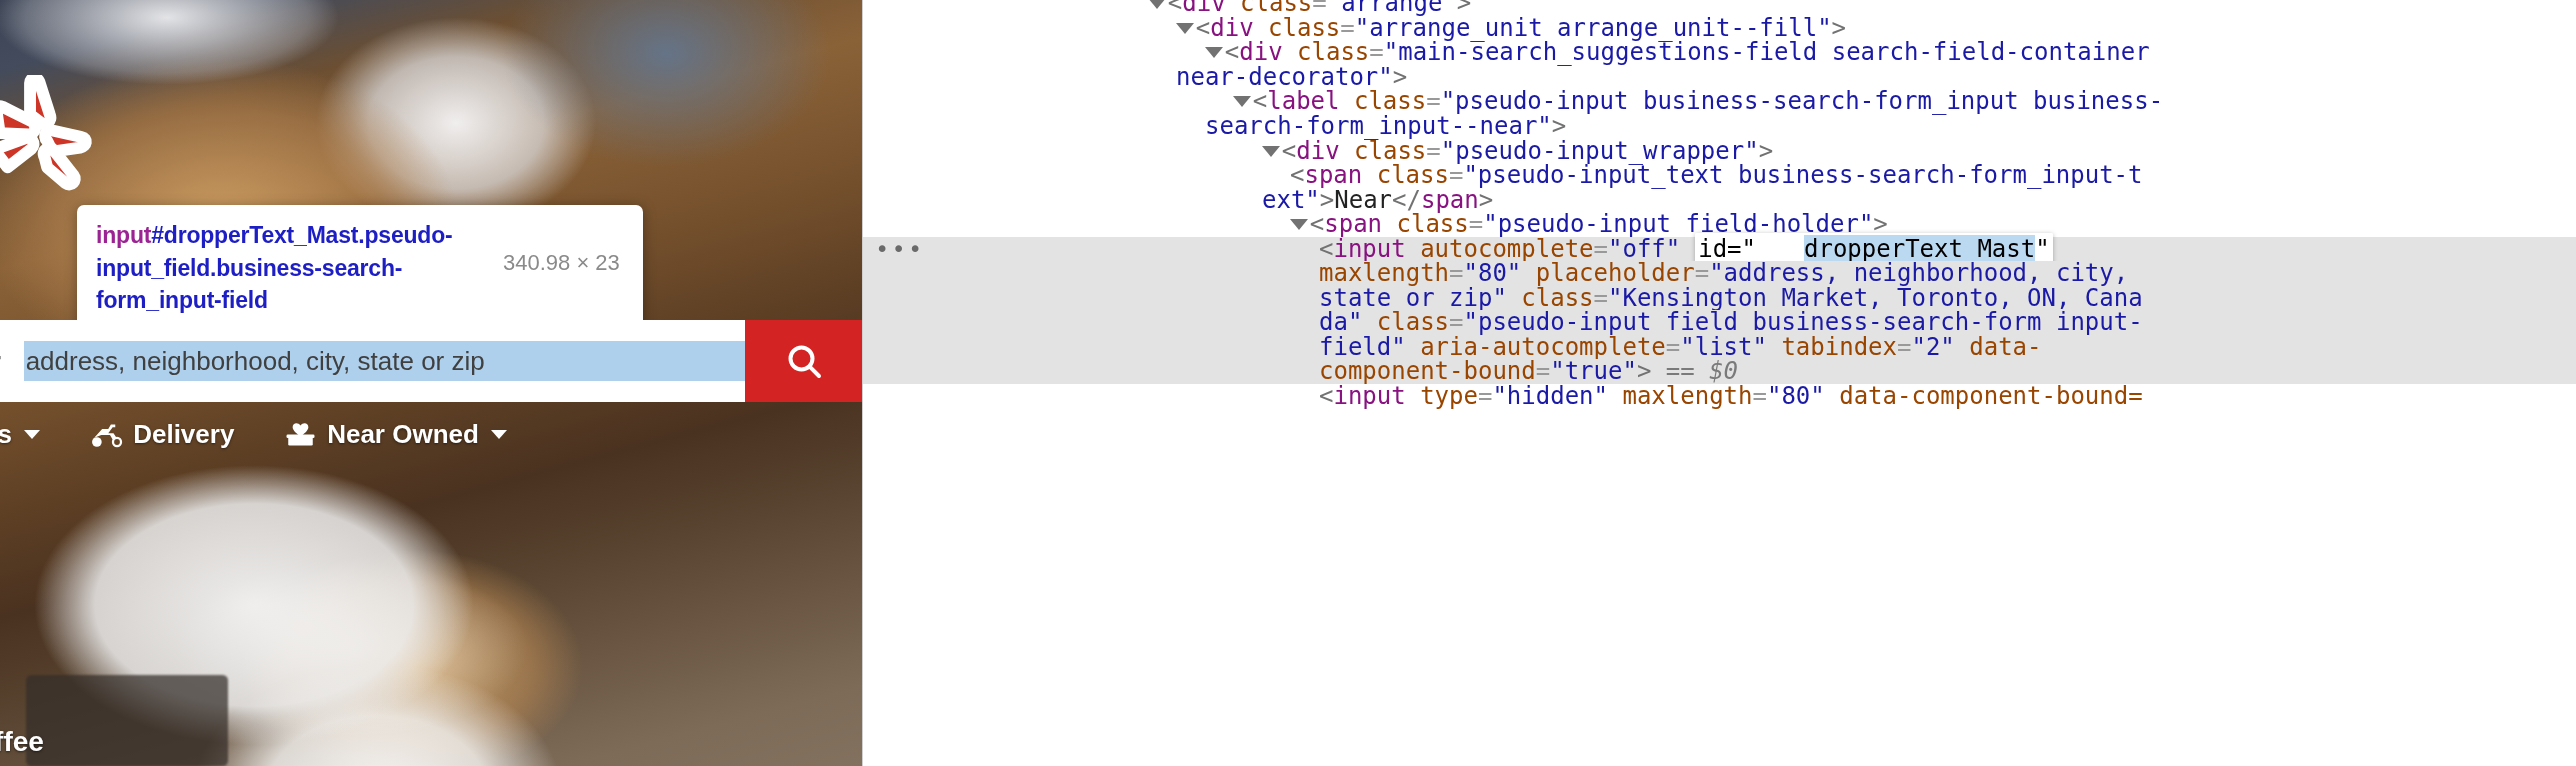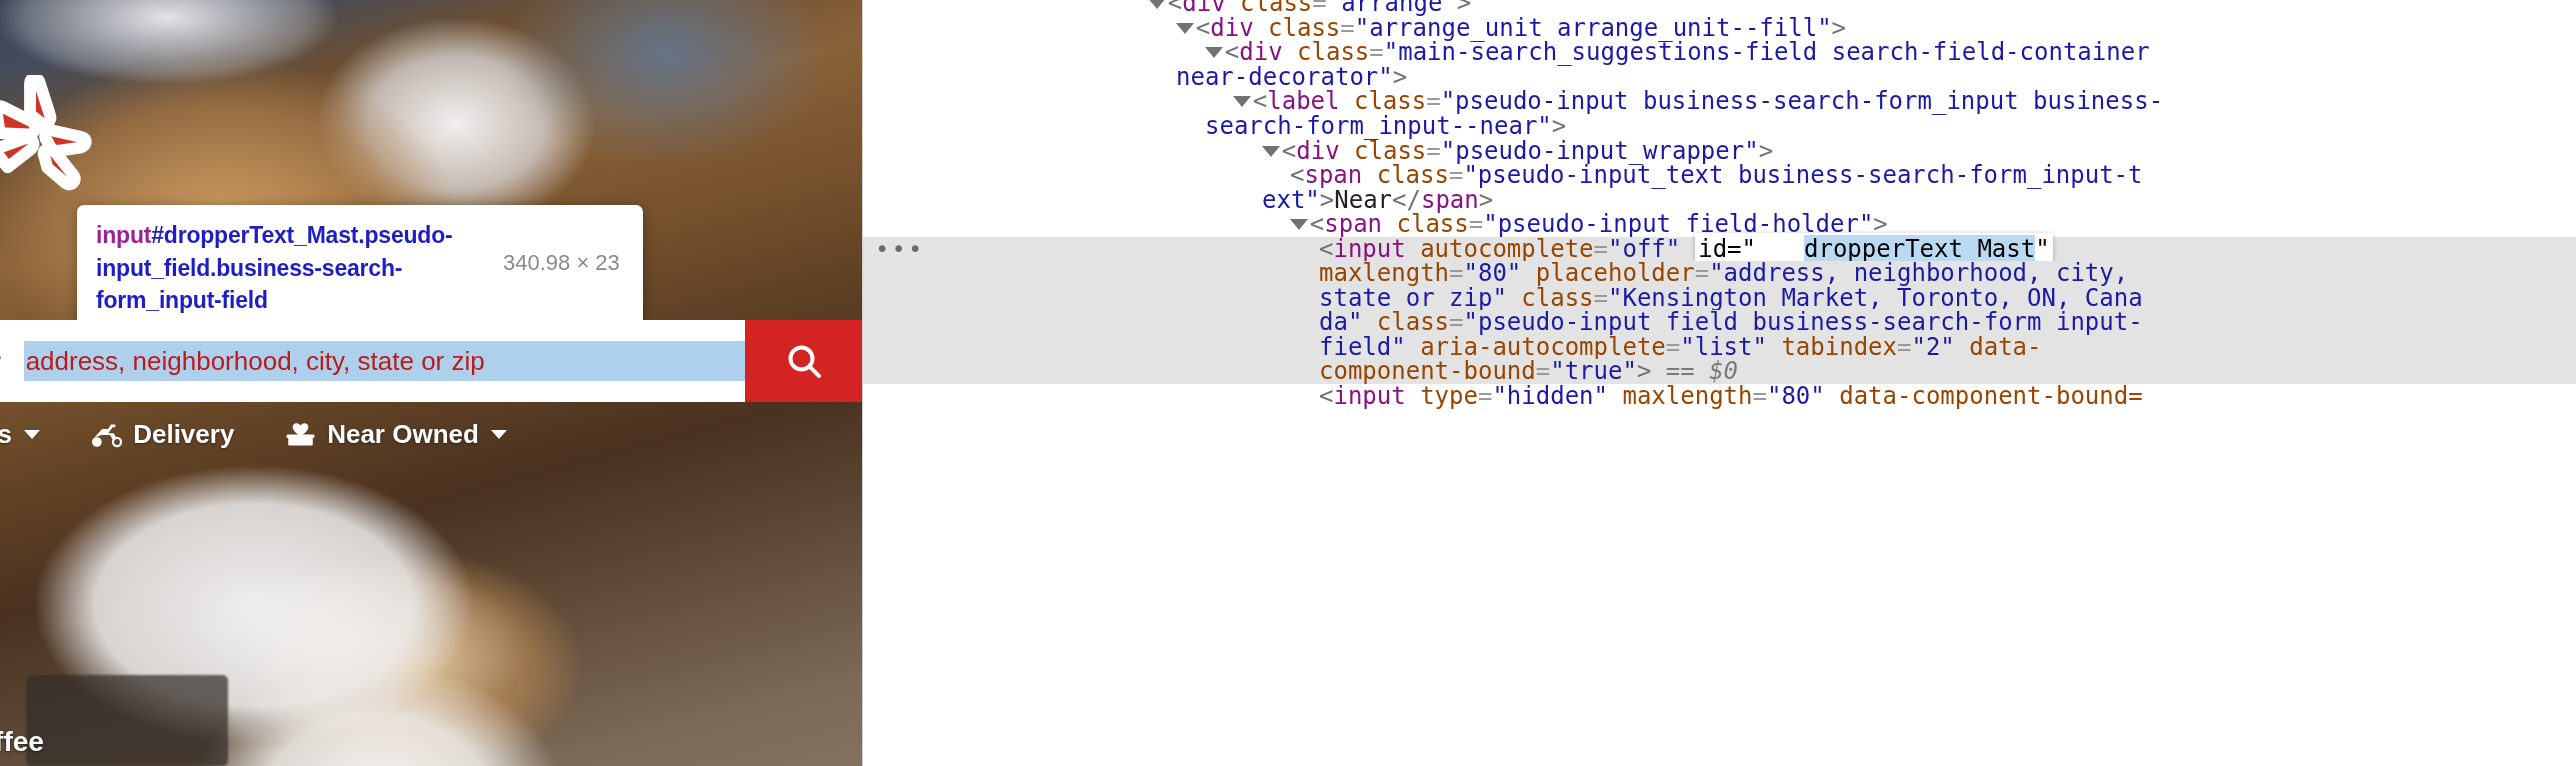--- a/index.html
+++ b/index.html
@@ -93,21 +93,21 @@
   }
   .near-label {
     font-size: 26px; font-weight: bold; color: #333333;
     padding-left: 75px; padding-right: 23px; white-space: nowrap;
   }
   .near-input-wrap {
     flex: 1; height: 40px; display: flex; align-items: center;
     background: #aed0ec; 
   }
   .near-placeholder {
-    font-size: 26px; color: #b91c1c; padding-left: 1.8px; white-space: nowrap;
+    font-size: 26px; color: #404040; padding-left: 1.8px; white-space: nowrap;
   }
   .search-btn {
     position: absolute; left: 745px; top: 320px;
     width: 117px; height: 82px;
     background: #d32323;
     display: flex; align-items: center; justify-content: center;
   }
   .search-btn svg { width: 40px; height: 40px; }
 
   

